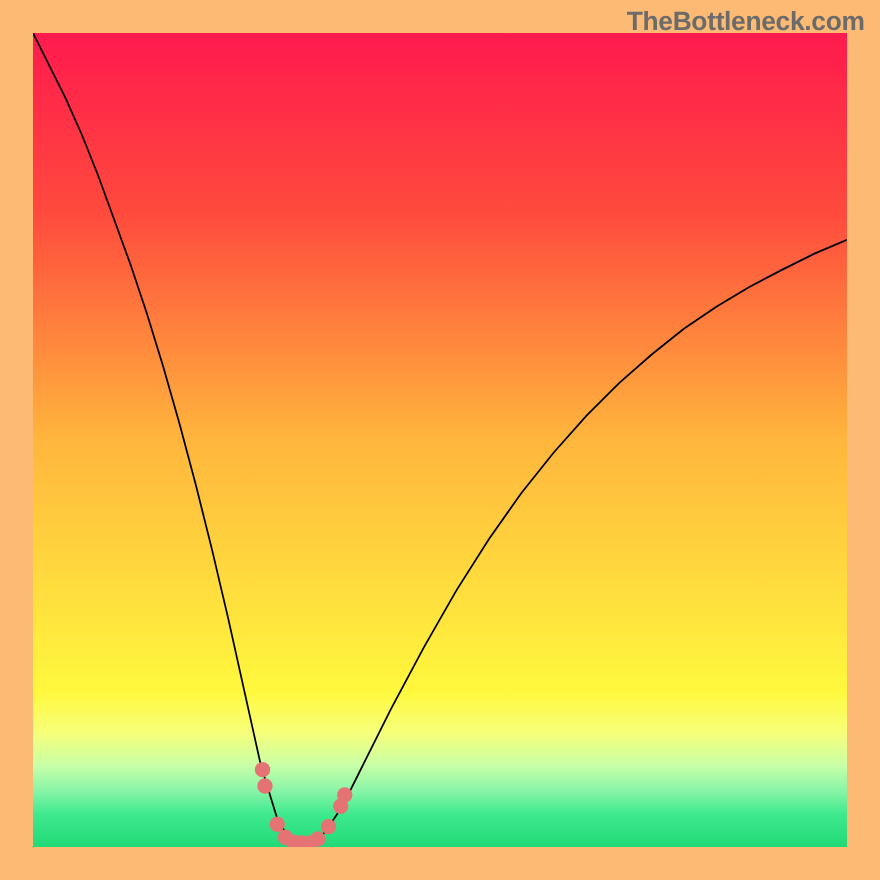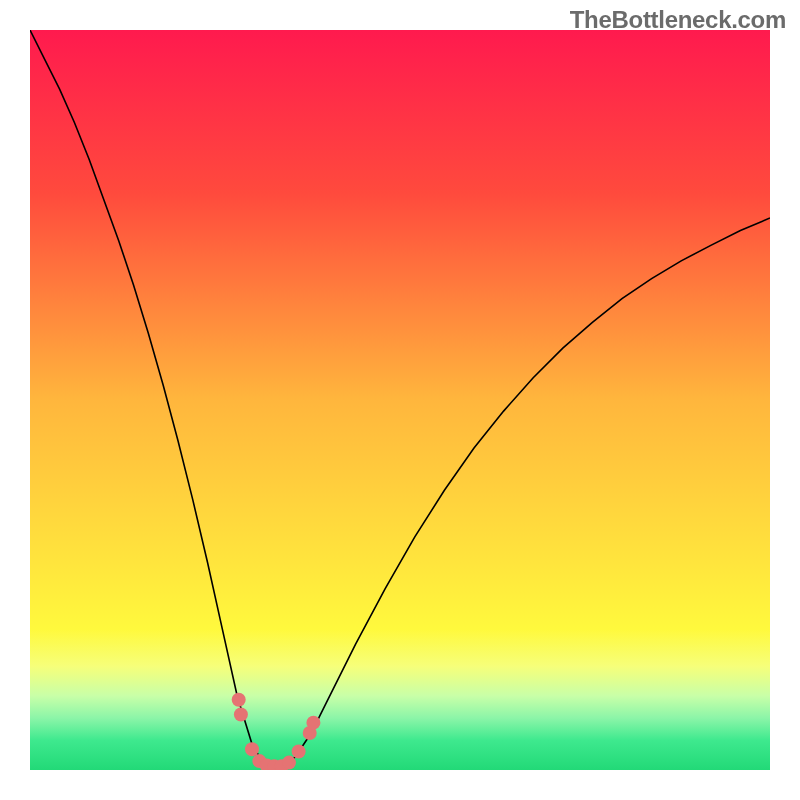--- a/index.html
+++ b/index.html
@@ -10,21 +10,21 @@
     overflow: hidden;
     background: #000;
     font-family: Arial, Helvetica, sans-serif;
   }
   .frame {
     position: absolute;
     left: 0;
     top: 0;
     width: 800px;
     height: 800px;
-    background: #ffffff;
+    background: #fdba74;
   }
   .plot {
     position: absolute;
     left: 30px;
     top: 30px;
     width: 740px;
     height: 740px;
     overflow: hidden;
   }
   .watermark {

